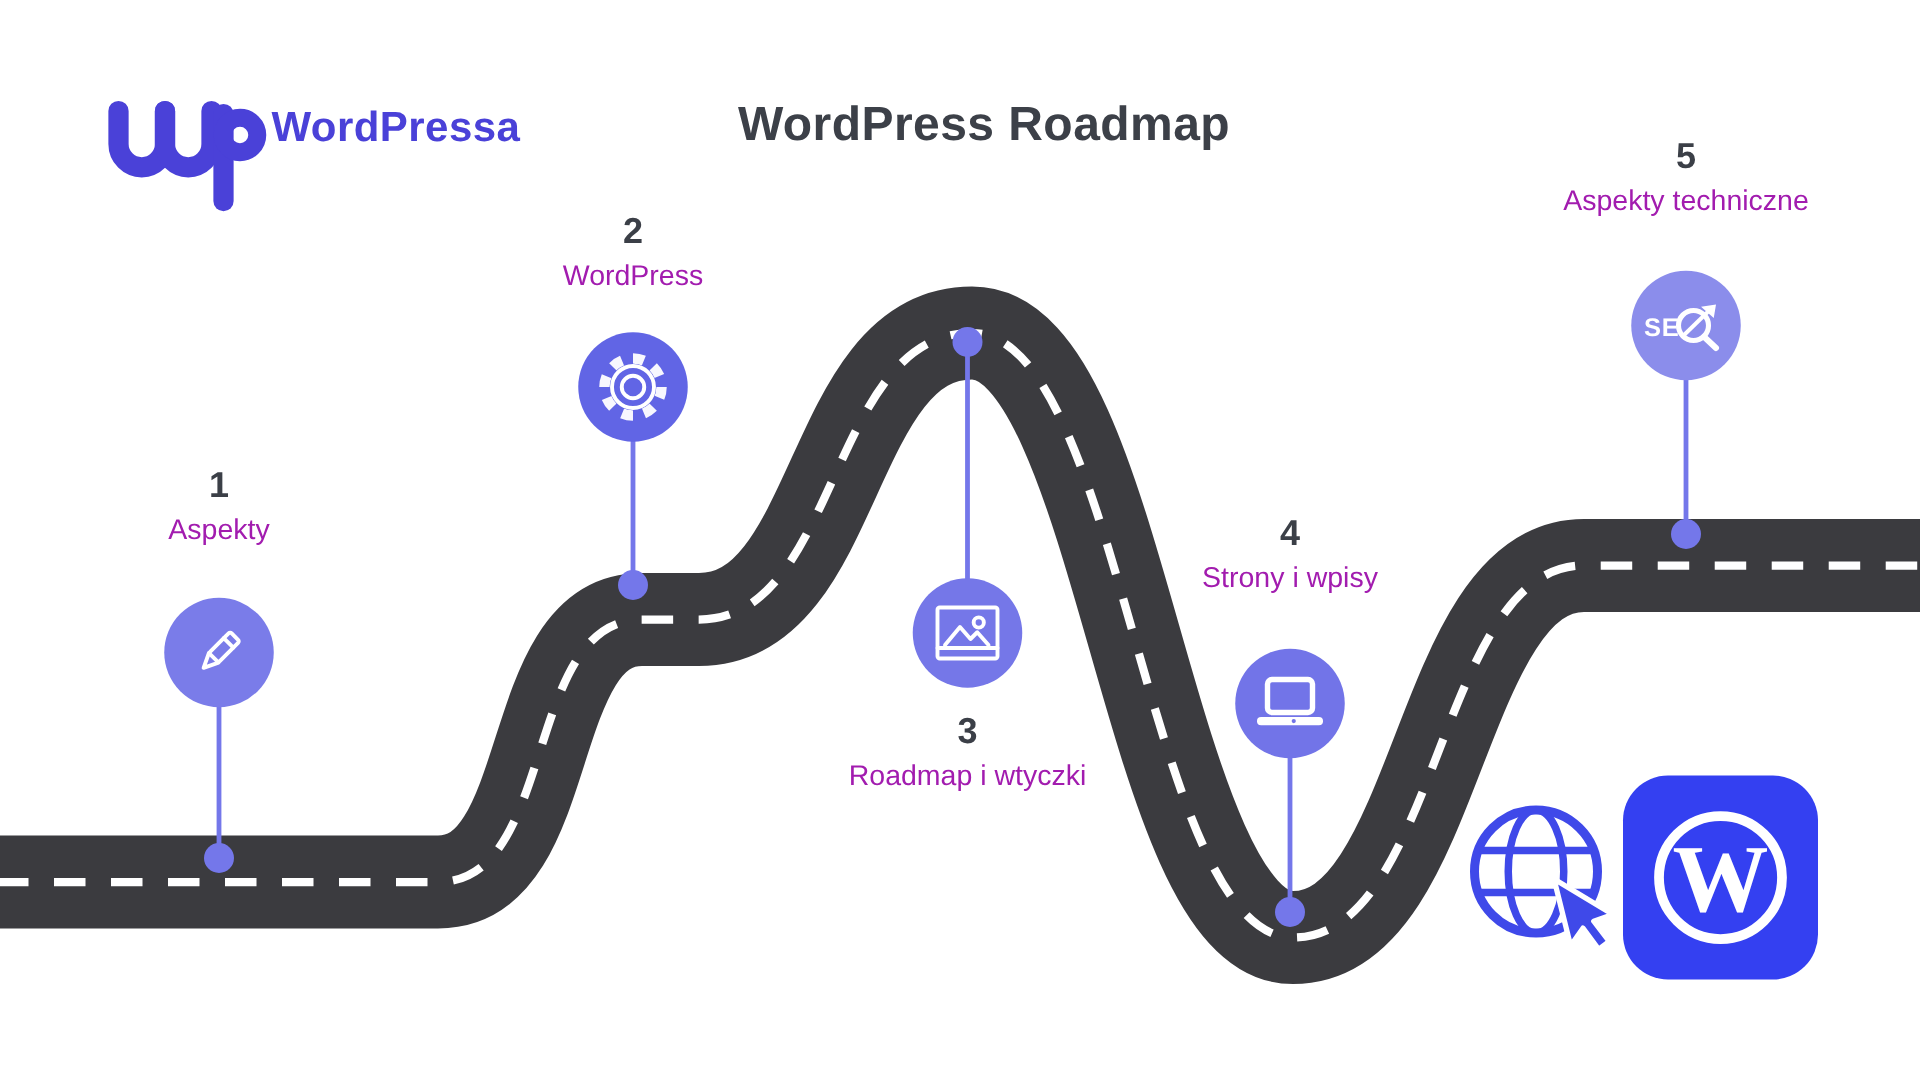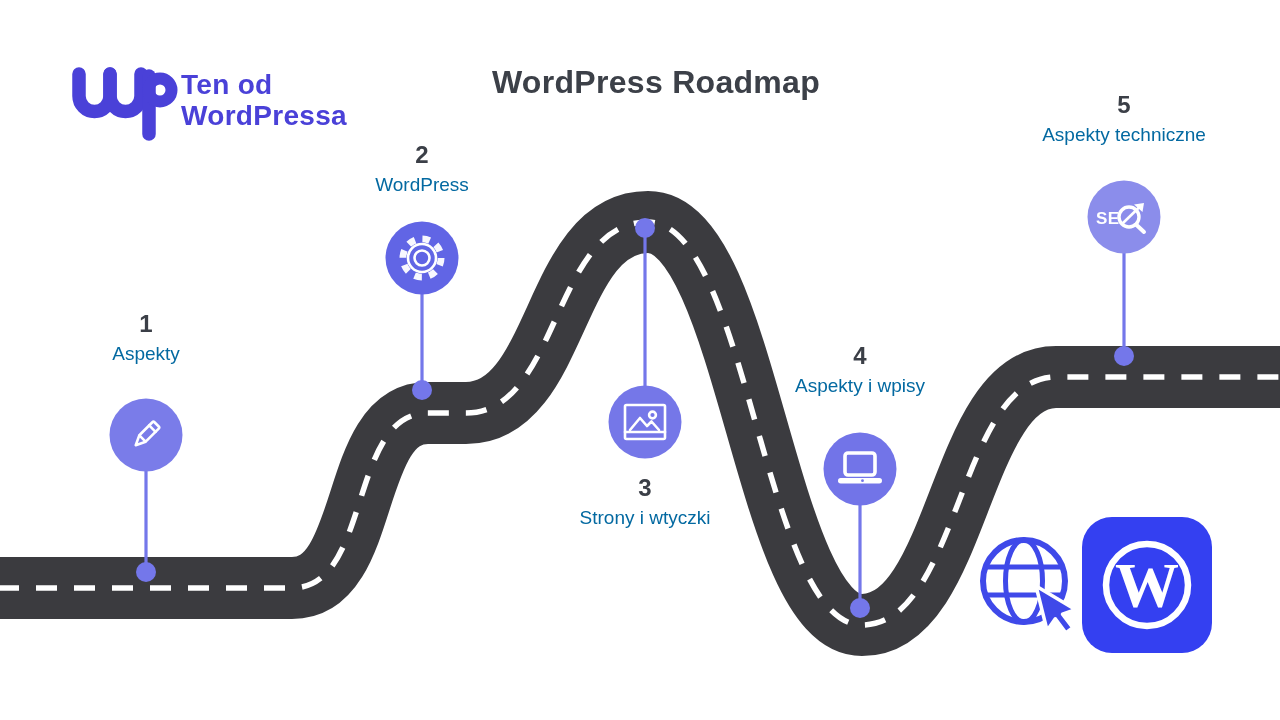--- a/index.html
+++ b/index.html
@@ -16,21 +16,21 @@
   .brand {
     position:absolute; left:181px; top:69px;
     color:#4a41d8; font-weight:bold; font-size:28px; line-height:31px;
     letter-spacing:0.3px;
   }
   .ms {
     position:absolute; transform:translateX(-50%);
     text-align:center; white-space:nowrap;
   }
   .ms .num { font-size:24px; font-weight:bold; color:#3b3f47; margin-bottom:5px; }
-  .ms .lab { font-size:19px; color:#0369a1; }
+  .ms .lab { font-size:19px; color:#a21caf; }
   .m1 { left:146px;  top:310px; }
   .m2 { left:422px;  top:141px; }
   .m3 { left:645px;  top:474px; }
   .m4 { left:860px;  top:342px; }
   .m5 { left:1124px; top:91px;  }
 </style>
 </head>
 <body>
 
 <div class="canvas">
@@ -120,38 +120,37 @@
       <path d="M 79 74 v 22 a 15.5 15.5 0 0 0 31 0 v -22"></path>
       <path d="M 110 74 v 22 a 15.5 15.5 0 0 0 31 0 v -22"></path>
       <path d="M 149 76 v 58"></path>
       <circle cx="160" cy="90" r="11.5" stroke-width="12"></circle>
     </g>
   </svg>
 
   <h1 class="title">WordPress Roadmap</h1>
 
   <div class="brand">
-    <div>Ten od</div>
     <div>WordPressa</div>
   </div>
 
   <div class="ms m1">
     <div class="num">1</div>
     <div class="lab">Aspekty</div>
   </div>
   <div class="ms m2">
     <div class="num">2</div>
     <div class="lab">WordPress</div>
   </div>
   <div class="ms m3">
     <div class="num">3</div>
-    <div class="lab">Strony i wtyczki</div>
+    <div class="lab">Roadmap i wtyczki</div>
   </div>
   <div class="ms m4">
     <div class="num">4</div>
-    <div class="lab">Aspekty i wpisy</div>
+    <div class="lab">Strony i wpisy</div>
   </div>
   <div class="ms m5">
     <div class="num">5</div>
     <div class="lab">Aspekty techniczne</div>
   </div>
 
 </div>
 
 </body></html>

